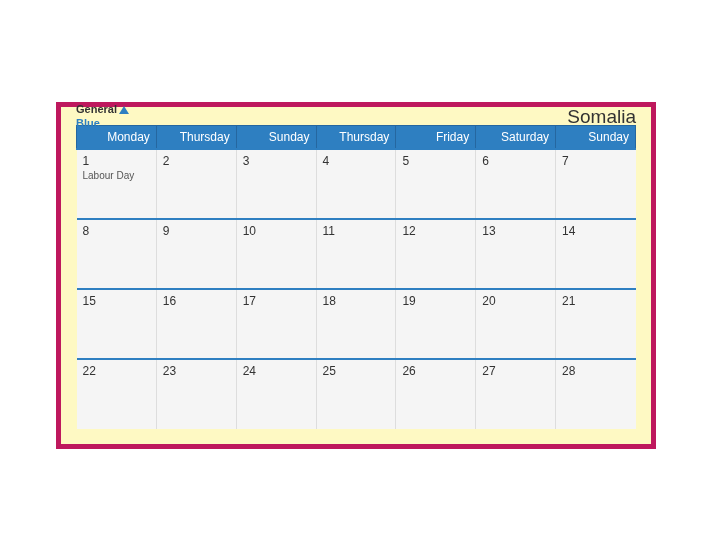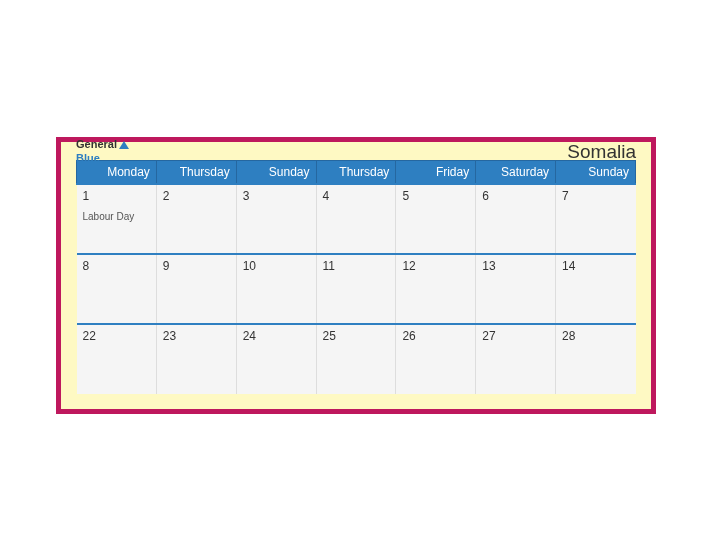--- a/index.html
+++ b/index.html
@@ -89,21 +89,21 @@
       border-right: none;
     }
     .day-number {
       font-size: 12px;
       color: #333;
       display: block;
     }
     .day-event {
       font-size: 10px;
       color: #555;
-      margin-top: 8px;
+      margin-top: 2px;
       display: block;
     }
     .empty-cell {
       background: #f5f5f5;
     }
   </style>
 </head>
 <body>
 
 <div class="calendar-wrapper">
@@ -170,20 +170,43 @@
           </td>
           <td>
             <span class="day-number">13</span>
           </td>
           <td>
             <span class="day-number">14</span>
           </td>
         </tr>
         <tr>
           <td>
+            <span class="day-number">15</span>
+          </td>
+          <td>
+            <span class="day-number">16</span>
+          </td>
+          <td>
+            <span class="day-number">17</span>
+          </td>
+          <td>
+            <span class="day-number">18</span>
+          </td>
+          <td>
+            <span class="day-number">19</span>
+          </td>
+          <td>
+            <span class="day-number">20</span>
+          </td>
+          <td>
+            <span class="day-number">21</span>
+          </td>
+        </tr>
+        <tr>
+          <td>
             <span class="day-number">22</span>
           </td>
           <td>
             <span class="day-number">23</span>
           </td>
           <td>
             <span class="day-number">24</span>
           </td>
           <td>
             <span class="day-number">25</span>

